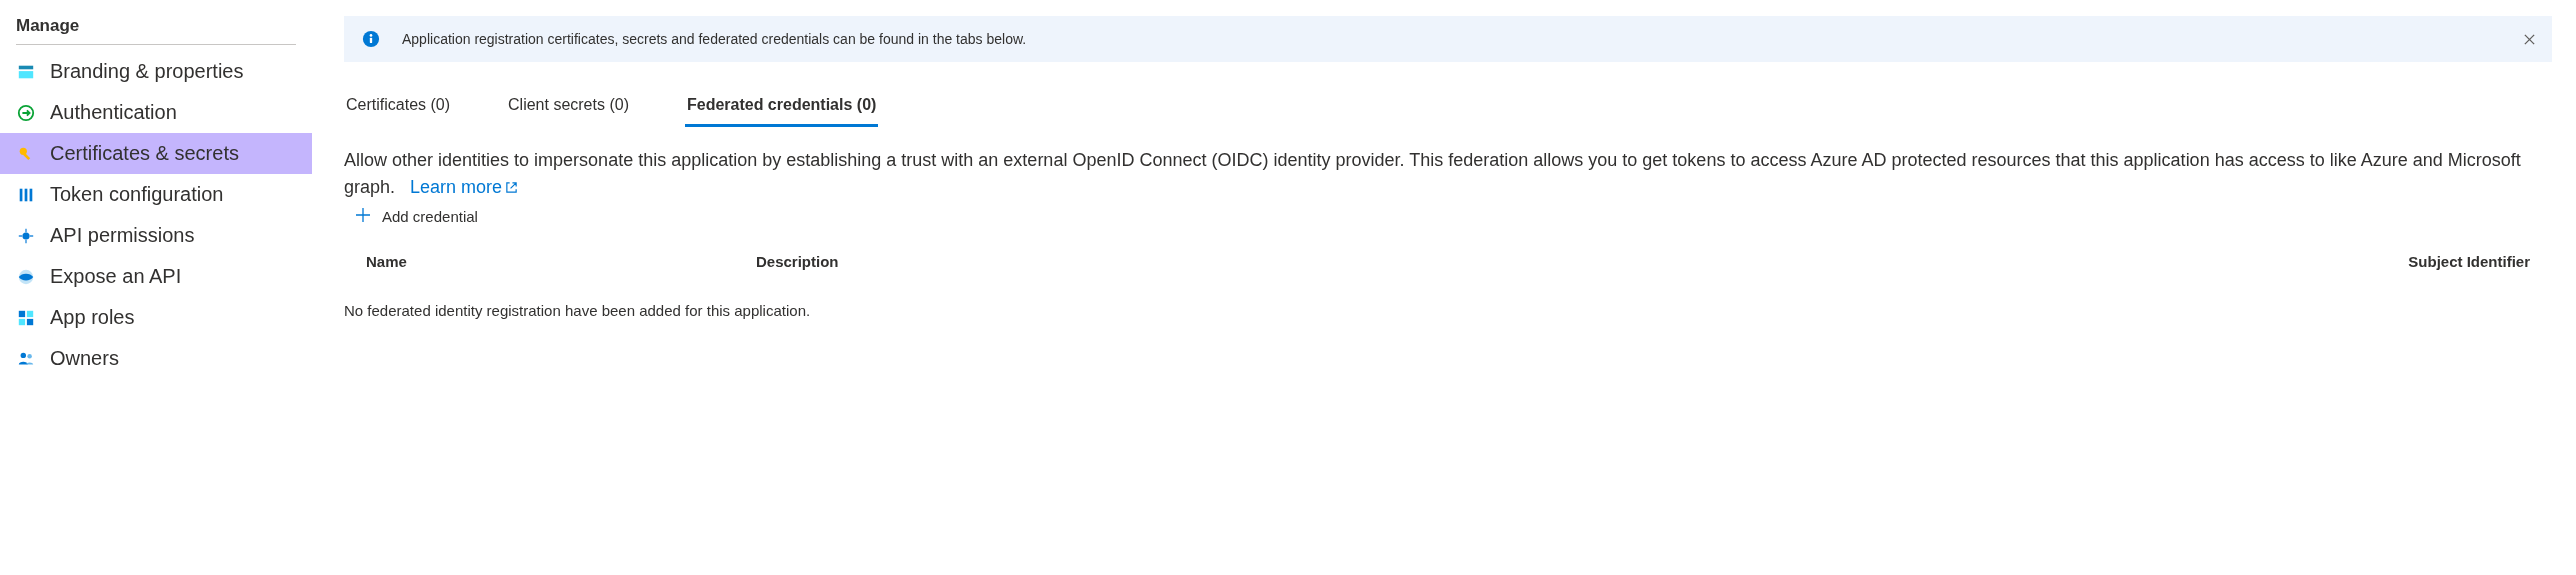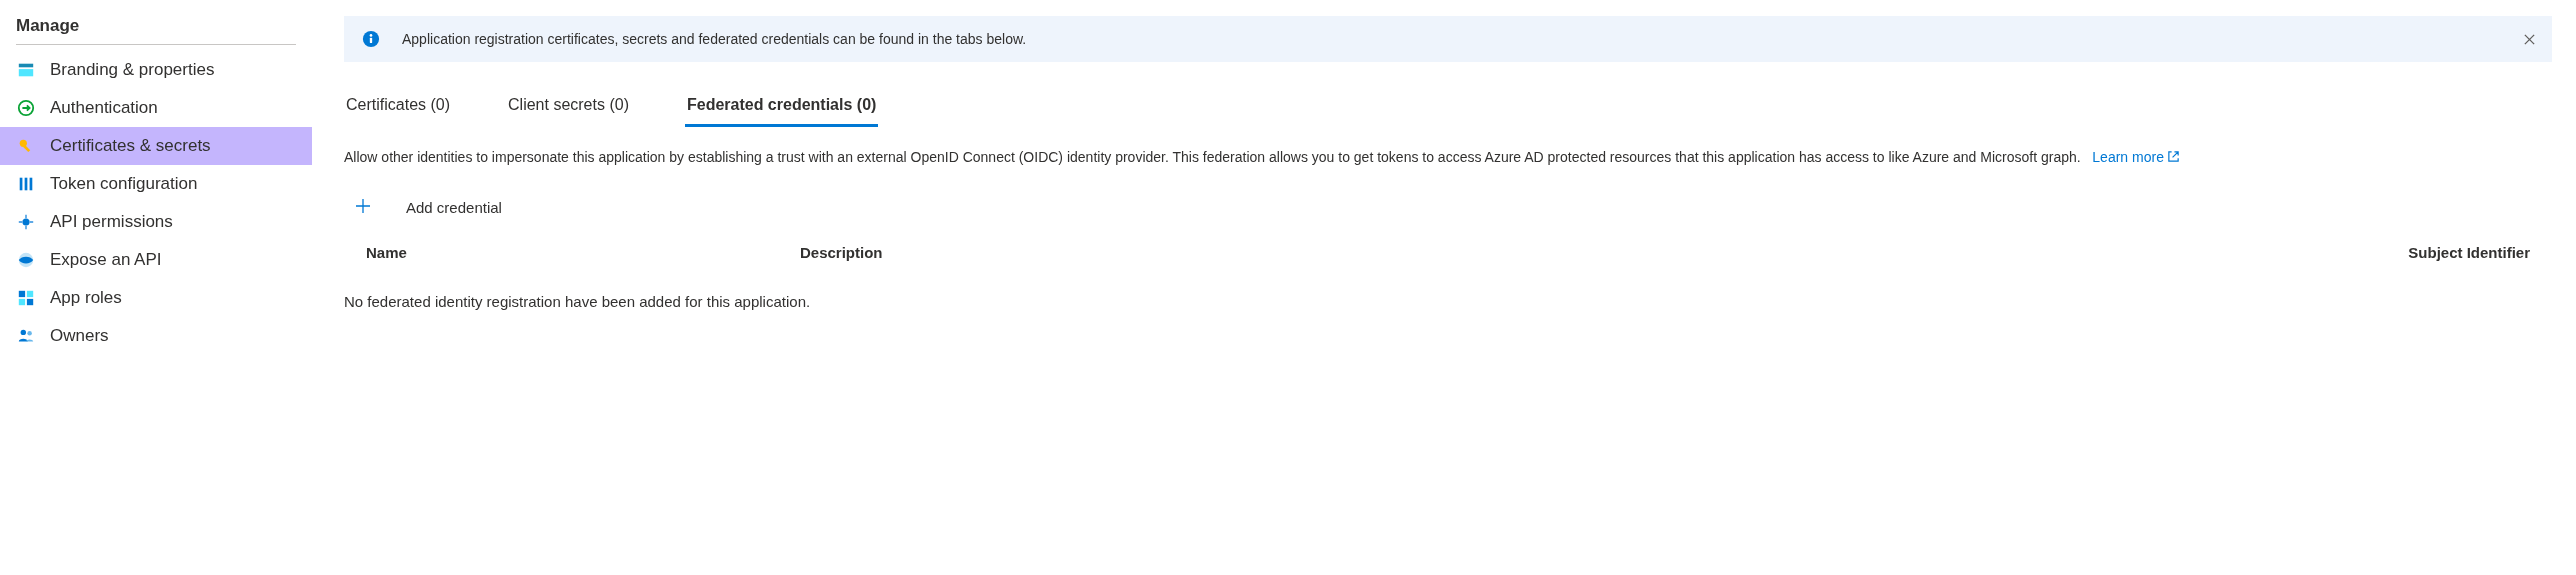--- a/index.html
+++ b/index.html
@@ -24,21 +24,21 @@
     .sidebar-divider {
       border: none;
       border-top: 1px solid #c8c6c4;
       margin: 0 16px 6px;
     }
     .sidebar-item {
       display: flex;
       align-items: center;
       padding: 9px 16px;
       cursor: pointer;
-      font-size: 17px;
+      font-size: 20px;
       color: #323130;
     }
     .sidebar-item.active { background: #c4b5fd; }
     .sidebar-icon {
       width: 20px;
       height: 20px;
       margin-right: 14px;
       display: inline-flex;
       align-items: center;
       justify-content: center;
@@ -84,56 +84,53 @@
       font-size: 16px;
       color: #323130;
       cursor: pointer;
       border-bottom: 3px solid transparent;
     }
     .tab.active {
       font-weight: 600;
       border-bottom-color: #0078d4;
     }
     .description {
-      font-size: 14px;
+      font-size: 18px;
       color: #323130;
       line-height: 1.5;
-      margin-bottom: 24px;
     }
     .learn-more {
       color: #0078d4;
       text-decoration: none;
       cursor: pointer;
     }
     .ext-icon { width:13px; height:13px; margin-left:3px; vertical-align: -1px; }
     .add-btn {
       display: inline-flex;
       align-items: center;
       background: none;
       border: none;
       cursor: pointer;
       font-size: 15px;
       color: #323130;
       padding: 6px 10px;
       margin-bottom: 14px;
-      gap: 24px;
     }
     .add-btn .plus {
       width: 18px; height: 18px;
       margin-right: 10px;
       color: #0078d4;
     }
     .cred-table { width: 100%; }
     .cred-header {
       display: flex;
       padding: 8px 22px;
       font-weight: 600;
       font-size: 15px;
       color: #323130;
-      gap: 44px;
     }
     .col-name { flex: 0 0 390px; }
     .col-desc { flex: 0 0 390px; }
     .col-subj { flex: 1; text-align: right; }
     .empty-text {
       padding: 24px 0 0 0;
       font-size: 15px;
       color: #323130;
     }
   </style>

